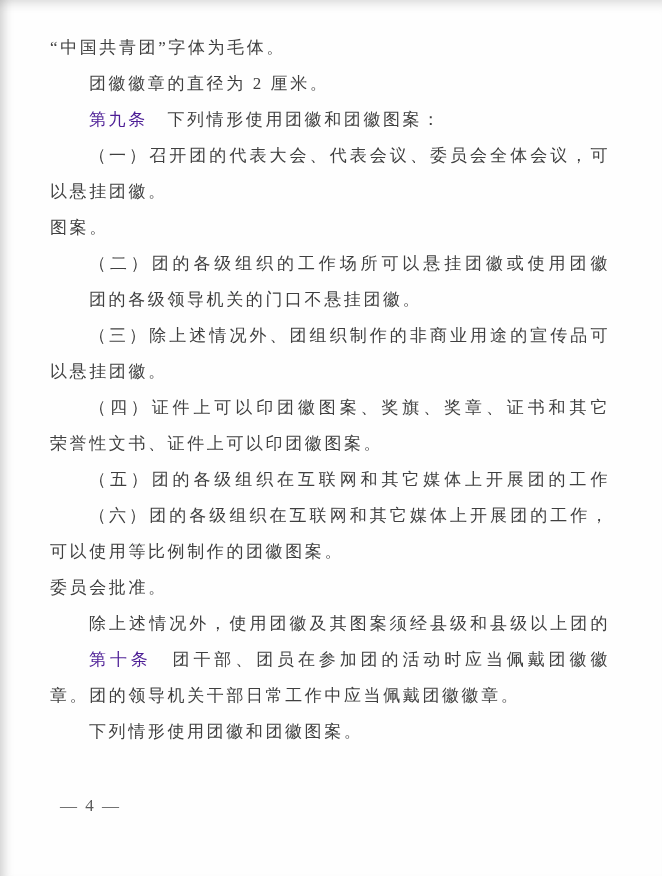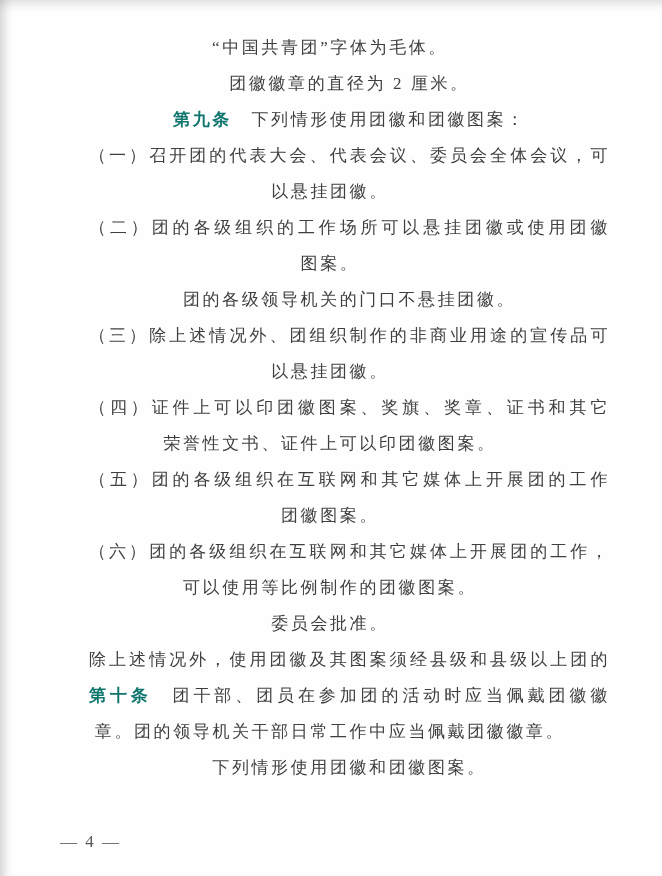--- a/index.html
+++ b/index.html
@@ -29,34 +29,34 @@
   .content {
     padding: 30px 50px 0 50px;
     width: 560px;
   }
   .para { margin: 0; }
   .line {
     font-size: 17px;
     line-height: 36px;
     height: 36px;
     letter-spacing: 2.6px;
-    text-align: center;
+    text-align: left;
     overflow: hidden;
   }
   
   .line.fill {
     text-align: justify;
     text-align-last: justify;
   }
   
   .line.first { padding-left: 39px; }
   
   .b {
-    font-weight: 700;
-    color: #0f766e;
+    font-weight: 400;
+    color: #4c1d95;
     font-family: "Liberation Sans", "DejaVu Sans", sans-serif;
   }
   .footer {
     margin: 44px 0 0 60px;
     font-size: 17px;
     line-height: 24px;
     color: #5a5a5a;
     letter-spacing: 2px;
   }
 </style>
@@ -72,37 +72,36 @@
         <div class="line first"><span>团徽徽章的直径为 2 厘米。</span></div>
       </div>
       <div class="para">
         <div class="line first"><span class="b">第九条</span><span>　下列情形使用团徽和团徽图案：</span></div>
       </div>
       <div class="para">
         <div class="line first fill"><span>（一）召开团的代表大会、代表会议、委员会全体会议，可</span></div>
         <div class="line"><span>以悬挂团徽。</span></div>
       </div>
       <div class="para">
+        <div class="line"><span>图案。</span></div>
         <div class="line first fill"><span>（二）团的各级组织的工作场所可以悬挂团徽或使用团徽</span></div>
-        <div class="line"><span>图案。</span></div>
       </div>
       <div class="para">
         <div class="line first"><span>团的各级领导机关的门口不悬挂团徽。</span></div>
       </div>
       <div class="para">
         <div class="line first fill"><span>（三）除上述情况外、团组织制作的非商业用途的宣传品可以</span></div>
         <div class="line"><span>以悬挂团徽。</span></div>
       </div>
       <div class="para">
         <div class="line first fill"><span>（四）证件上可以印团徽图案、奖旗、奖章、证书和其它</span></div>
         <div class="line"><span>荣誉性文书、证件上可以印团徽图案。</span></div>
       </div>
       <div class="para">
         <div class="line first fill"><span>（五）团的各级组织在互联网和其它媒体上开展团的工作</span></div>
-        <div class="line"><span>团徽图案。</span></div>
       </div>
       <div class="para">
         <div class="line first fill"><span>（六）团的各级组织在互联网和其它媒体上开展团的工作，</span></div>
         <div class="line"><span>可以使用等比例制作的团徽图案。</span></div>
       </div>
       <div class="para">
         <div class="line"><span>委员会批准。</span></div>
         <div class="line first fill"><span>除上述情况外，使用团徽及其图案须经县级和县级以上团的</span></div>
       </div>
       <div class="para">

